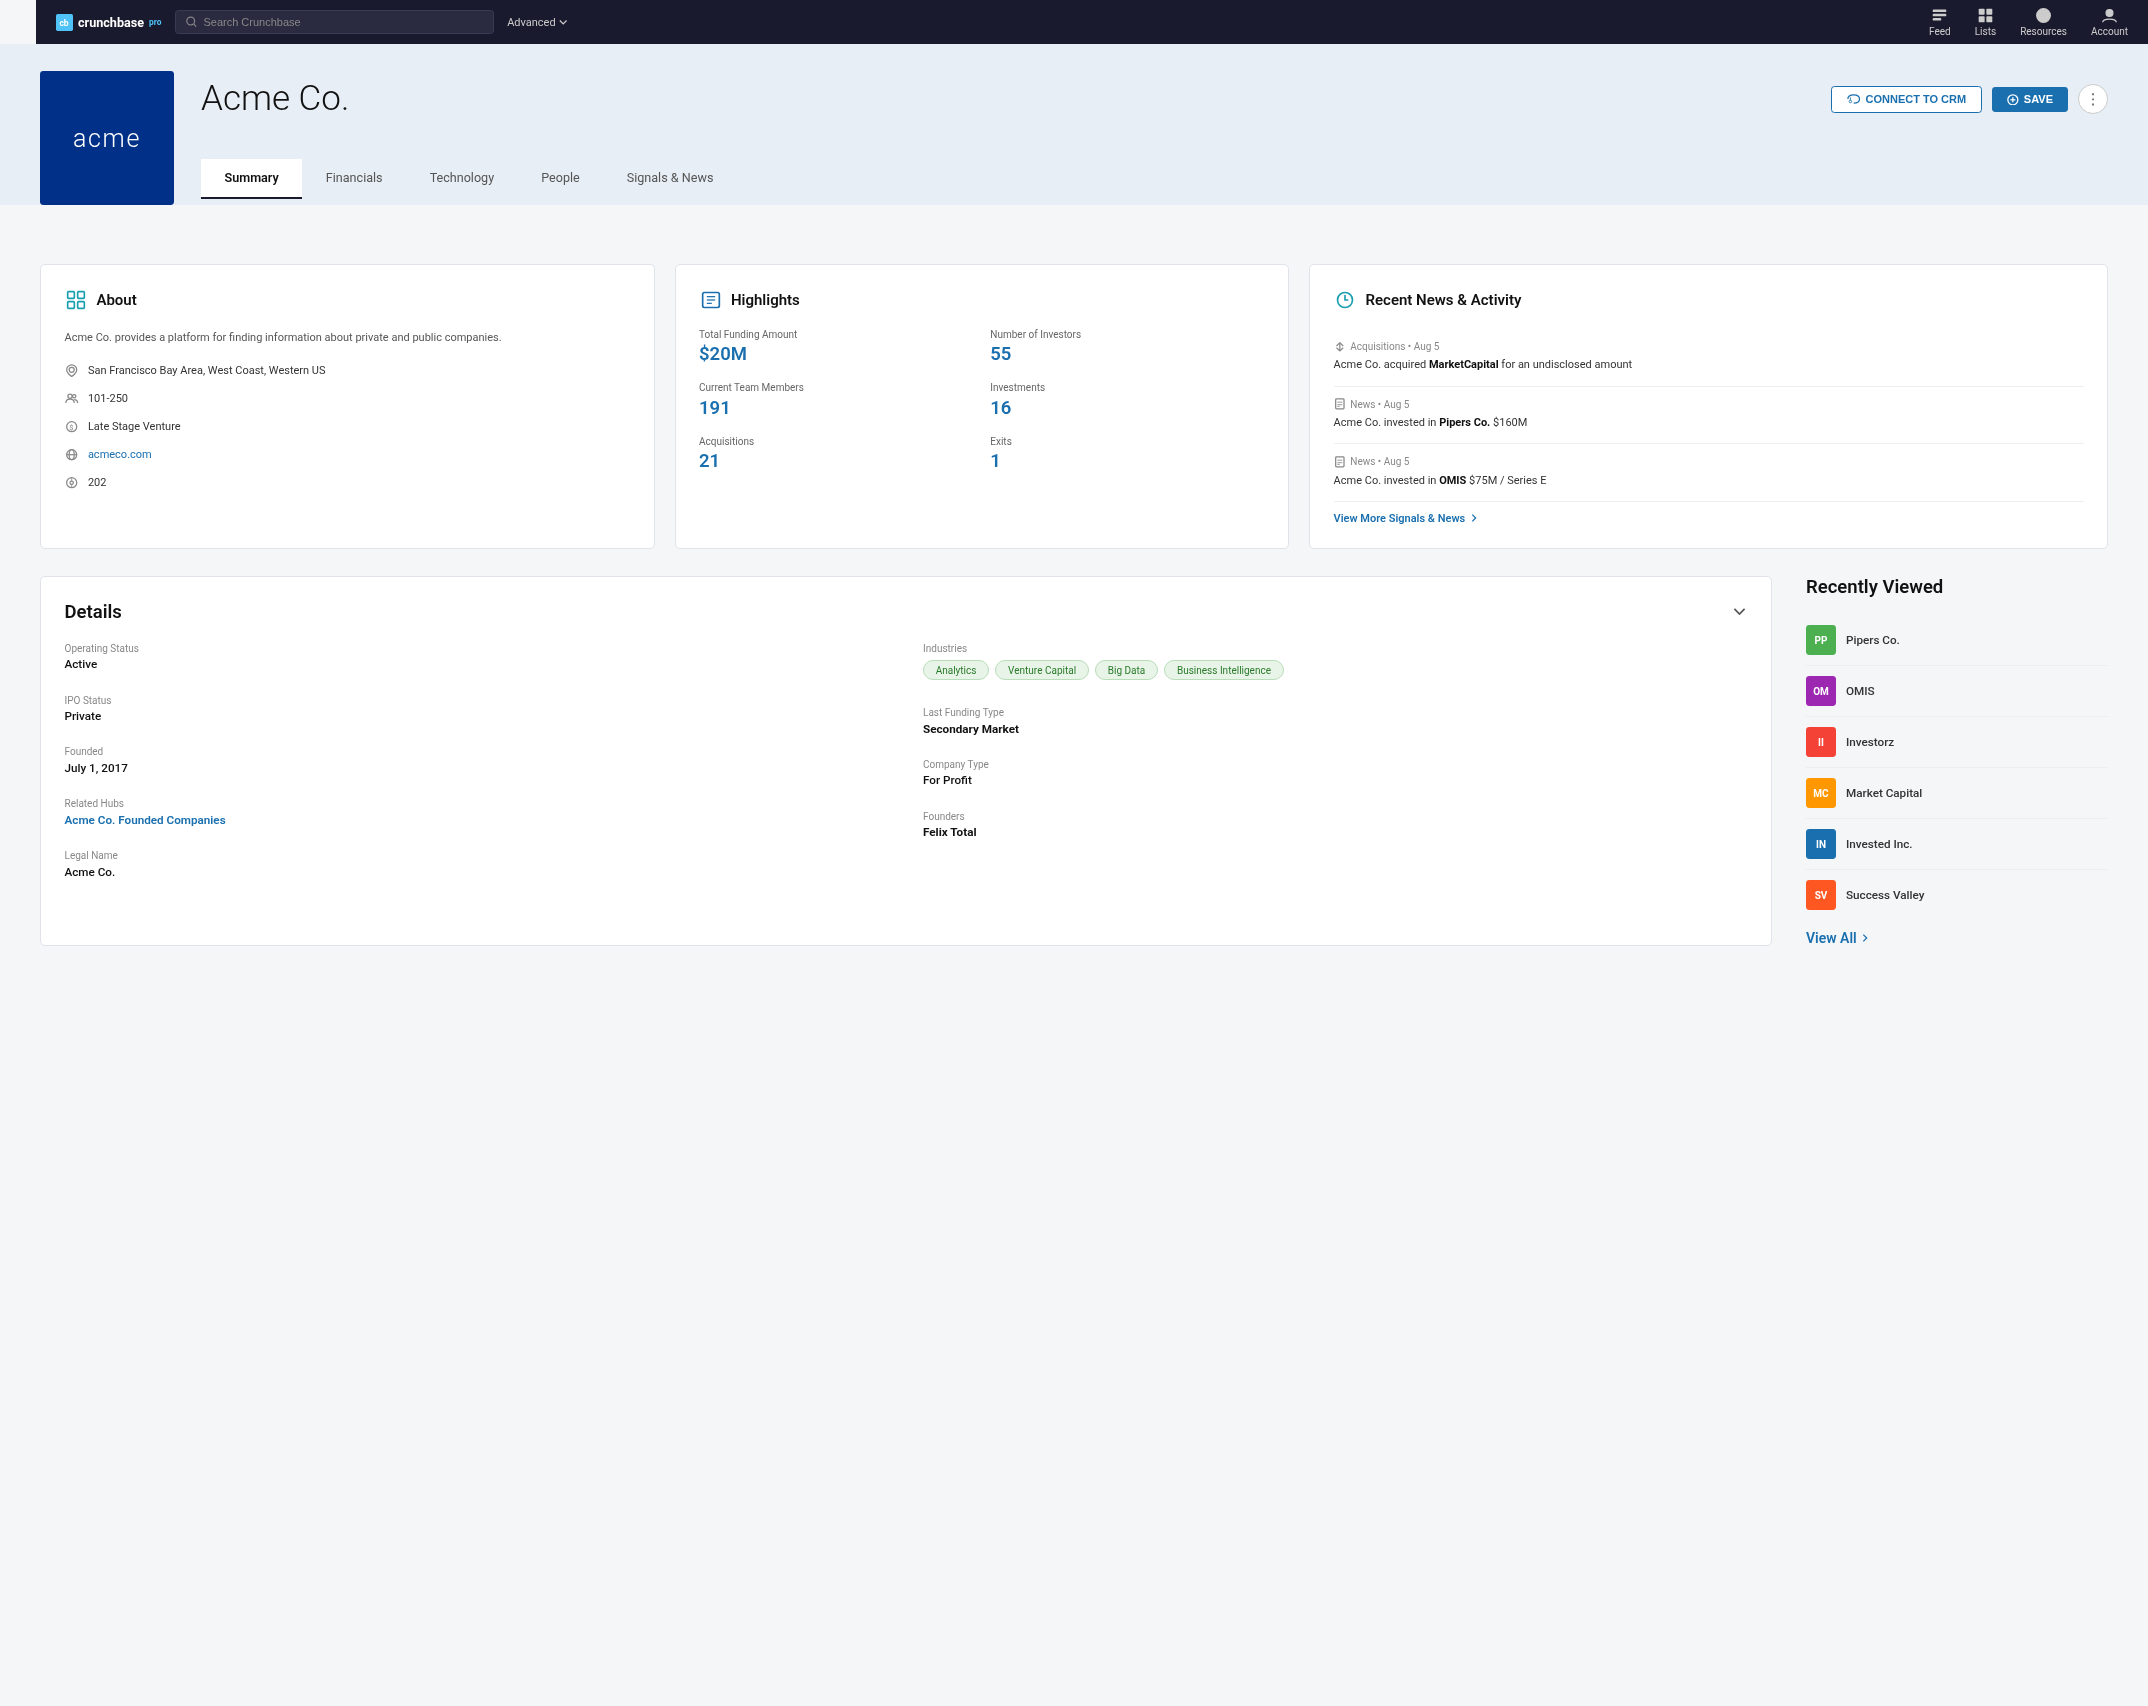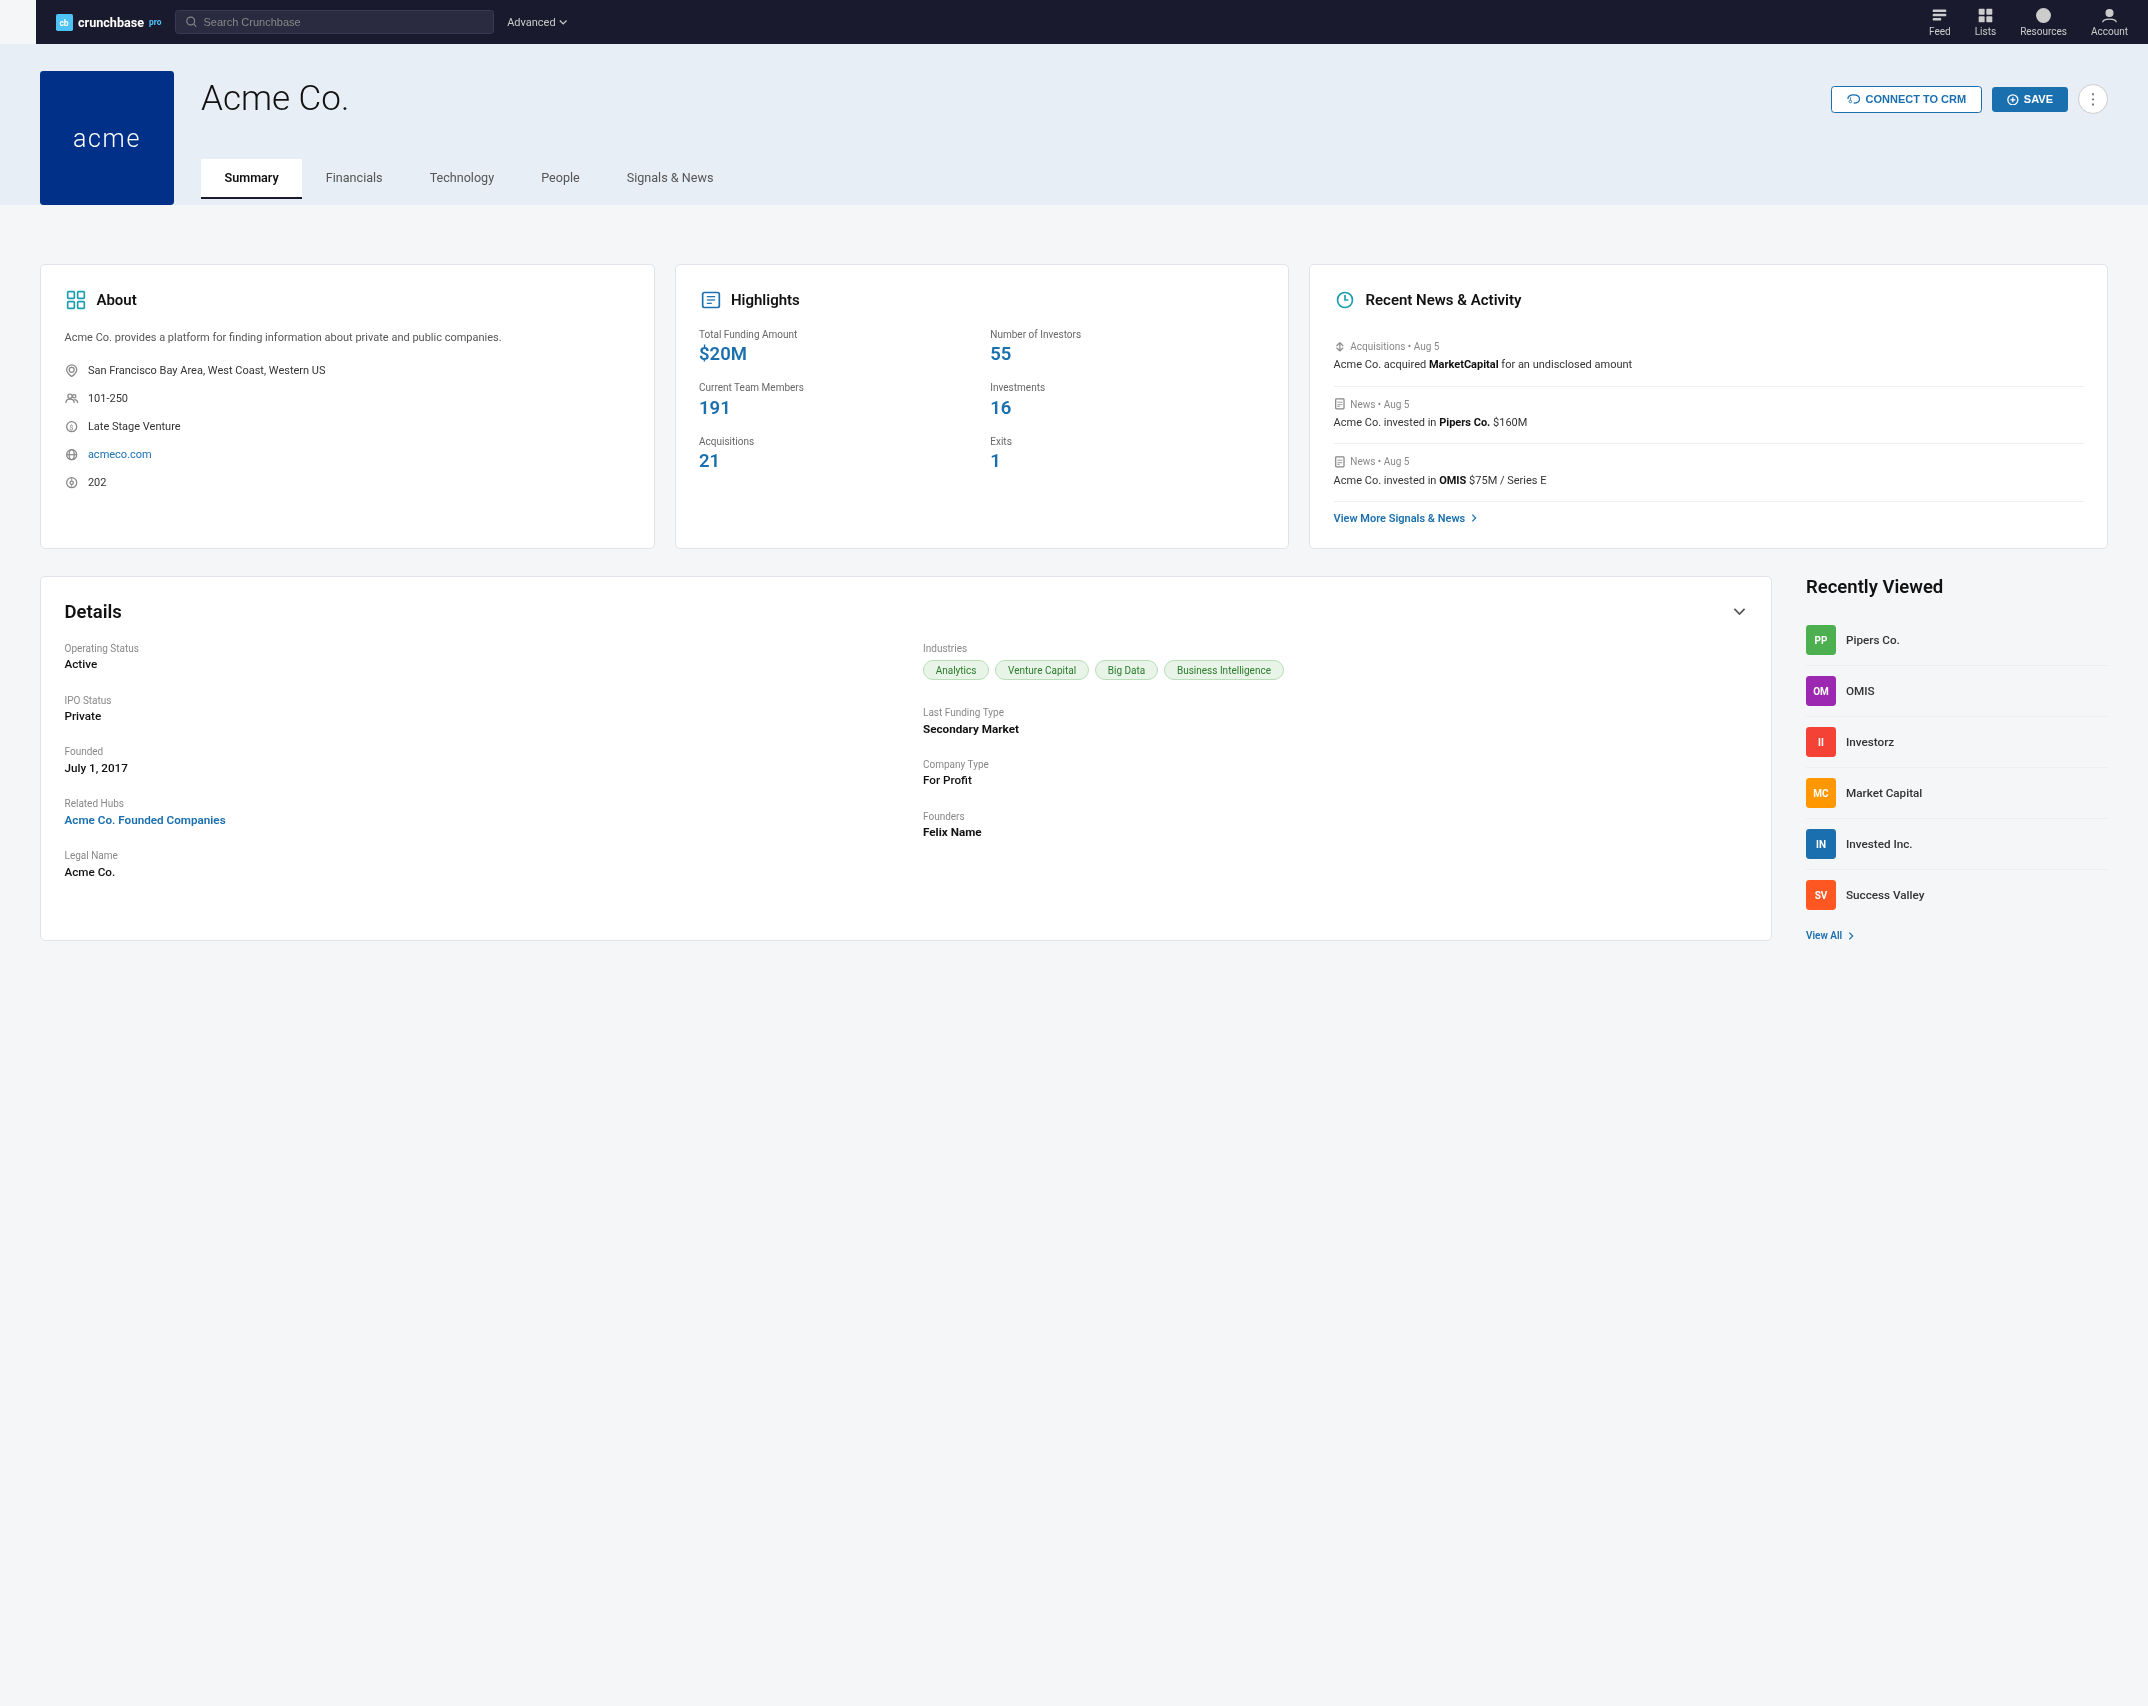--- a/index.html
+++ b/index.html
@@ -145,21 +145,21 @@
       display: flex; align-items: center; gap: 10px;
       padding: 10px 0; border-bottom: 0.8px solid #eee; cursor: pointer;
     }
     .rv-item:last-of-type { border-bottom: none; }
     .rv-avatar {
       width: 30px; height: 30px; border-radius: 3.4px;
       display: flex; align-items: center; justify-content: center;
       font-size: 10px; font-weight: 700; color: #fff; flex-shrink: 0;
     }
     .rv-name { font-size: 11.7px; color: #333; font-weight: 500; }
-    .view-all { color: #1a6faf; font-size: 10px; font-weight: 600; cursor: pointer; display: flex; align-items: center; gap: 3.4px; margin-top: 10px; }
+    .view-all { color: #1a6faf; font-size: 14px; font-weight: 600; cursor: pointer; display: flex; align-items: center; gap: 3.4px; margin-top: 10px; }
   </style>
 </head>
 <body>
 
 <nav class="navbar">
   <div class="navbar-brand">
     <svg width="17" height="17" viewBox="0 0 20 20" fill="none" style="font-size:15px">
       <rect width="20" height="20" rx="2" fill="#4fc3f7"></rect>
       <text x="4" y="14" font-size="10" fill="#fff" font-weight="bold">cb</text>
     </svg>
@@ -476,21 +476,21 @@
           <div class="detail-row">
             <div class="detail-label">Last Funding Type</div>
             <div class="detail-value"><strong>Secondary Market</strong></div>
           </div>
           <div class="detail-row">
             <div class="detail-label">Company Type</div>
             <div class="detail-value">For Profit</div>
           </div>
           <div class="detail-row">
             <div class="detail-label">Founders</div>
-            <div class="detail-value"><strong>Felix Name</strong></div>
+            <div class="detail-value"><strong>Felix Total</strong></div>
           </div>
         </div>
       </div>
     </div>
 
     <div>
       <h2 class="rv-title">Recently Viewed</h2>
       <div id="rv-list">
           <div class="rv-item">
     <div class="rv-avatar" style="background:#4caf50">PP</div>

